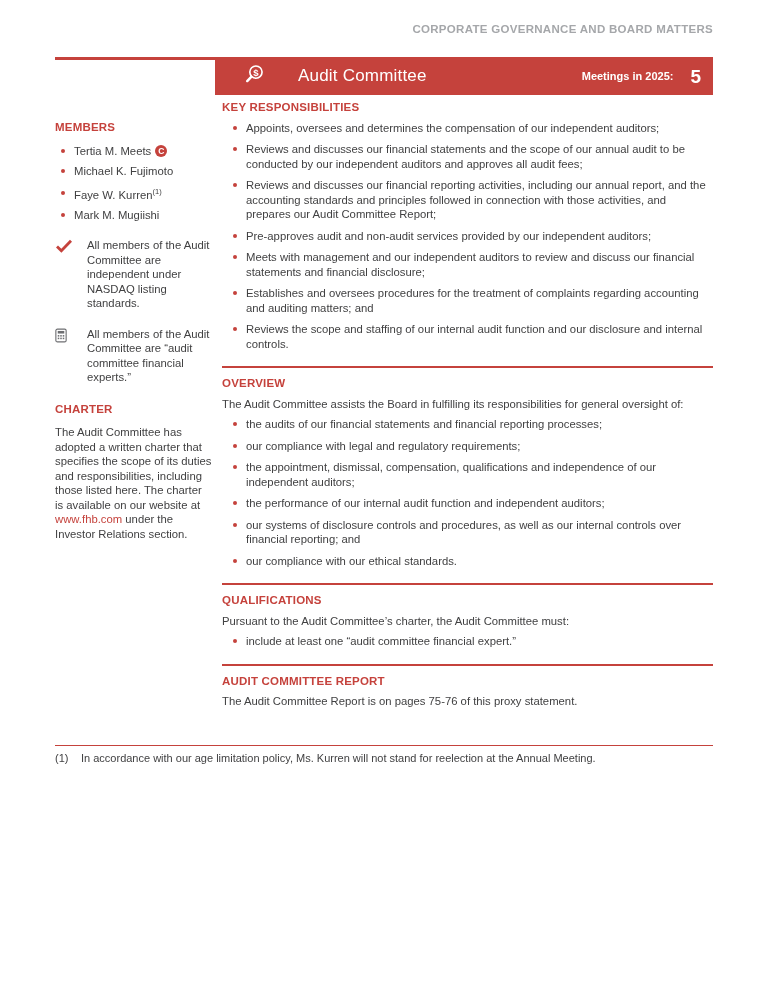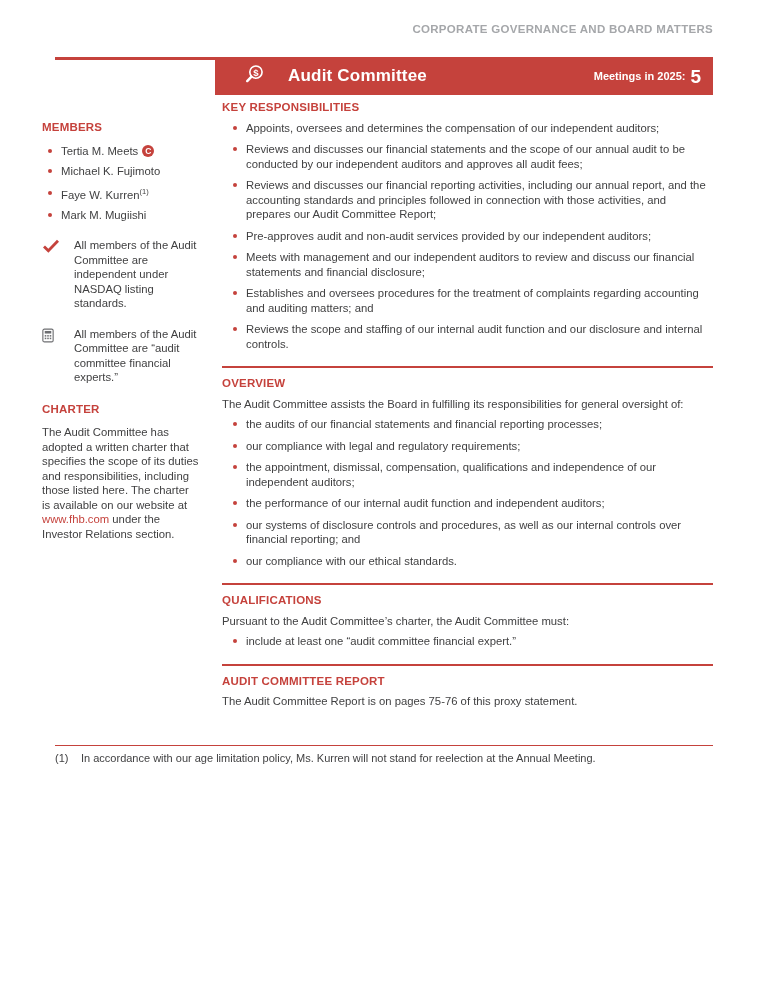--- a/index.html
+++ b/index.html
@@ -12,27 +12,27 @@
   html,body{background:#ffffff;}
   body{font-family:"Liberation Sans","DejaVu Sans",sans-serif;color:var(--ink);}
   .page{position:relative;width:768px;height:798px;background:#fff;overflow:hidden;}
 
   
   .running-head{position:absolute;top:23px;right:55px;font-size:11.5px;font-weight:bold;color:var(--gray);letter-spacing:.3px;}
 
   
   .top-rule{position:absolute;left:55px;top:57px;width:160px;height:3px;background:var(--red);}
   .banner{position:absolute;left:215px;top:57px;width:498px;height:38px;background:var(--red);display:flex;align-items:center;padding:0 12px 0 28px;}
-  .banner-title{color:#fff;font-size:17px;font-weight:bold;margin-left:22px;letter-spacing:.2px;}
-  .banner-meetings{margin-left:auto;color:#fff;display:flex;align-items:center;gap:5px;}
+  .banner-title{color:#fff;font-size:17px;font-weight:normal;margin-left:32px;letter-spacing:.2px;}
+  .banner-meetings{margin-left:auto;color:#fff;display:flex;align-items:center;gap:17px;}
   .banner-meetings .lbl{font-size:11px;font-weight:bold;}
   .banner-meetings .cnt{font-size:19px;font-weight:bold;line-height:1;}
 
   
-  .sidebar{position:absolute;left:42px;top:120px;width:157px;font-size:11.3px;line-height:14.5px;}
+  .sidebar{position:absolute;left:55px;top:120px;width:157px;font-size:11.3px;line-height:14.5px;}
   .side-heading{color:var(--red);font-size:11.5px;font-weight:bold;margin-bottom:9px;letter-spacing:.2px;}
   .members{list-style:none;}
   .member{display:flex;align-items:center;margin:0 0 6px 6px;}
   .member .dot{width:4px;height:4px;border-radius:50%;background:var(--red);margin-right:9px;flex:none;}
   .chair-badge{display:inline-block;width:12px;height:12px;border-radius:50%;background:var(--red);color:#fff;font-size:8.5px;font-weight:bold;line-height:12px;text-align:center;margin-left:4px;}
   sup{font-size:7.5px;}
   .note{display:flex;margin-top:16px;}
   .note .icon-cell{width:32px;flex:none;padding-top:1px;}
   .note p{flex:1;}
   .check{font-size:15px;line-height:14px;}

